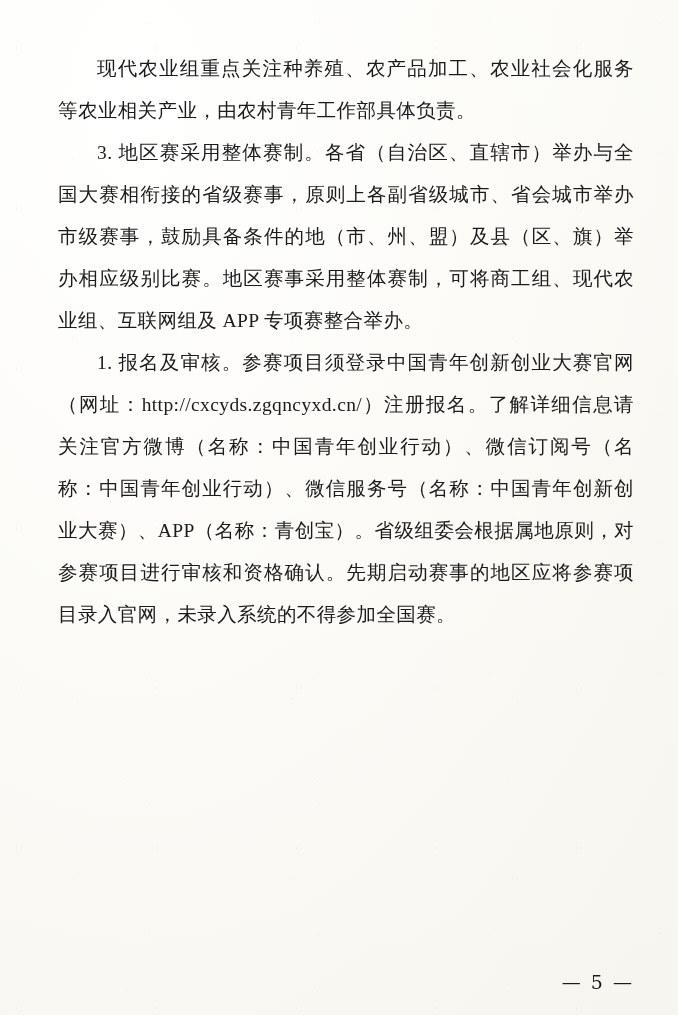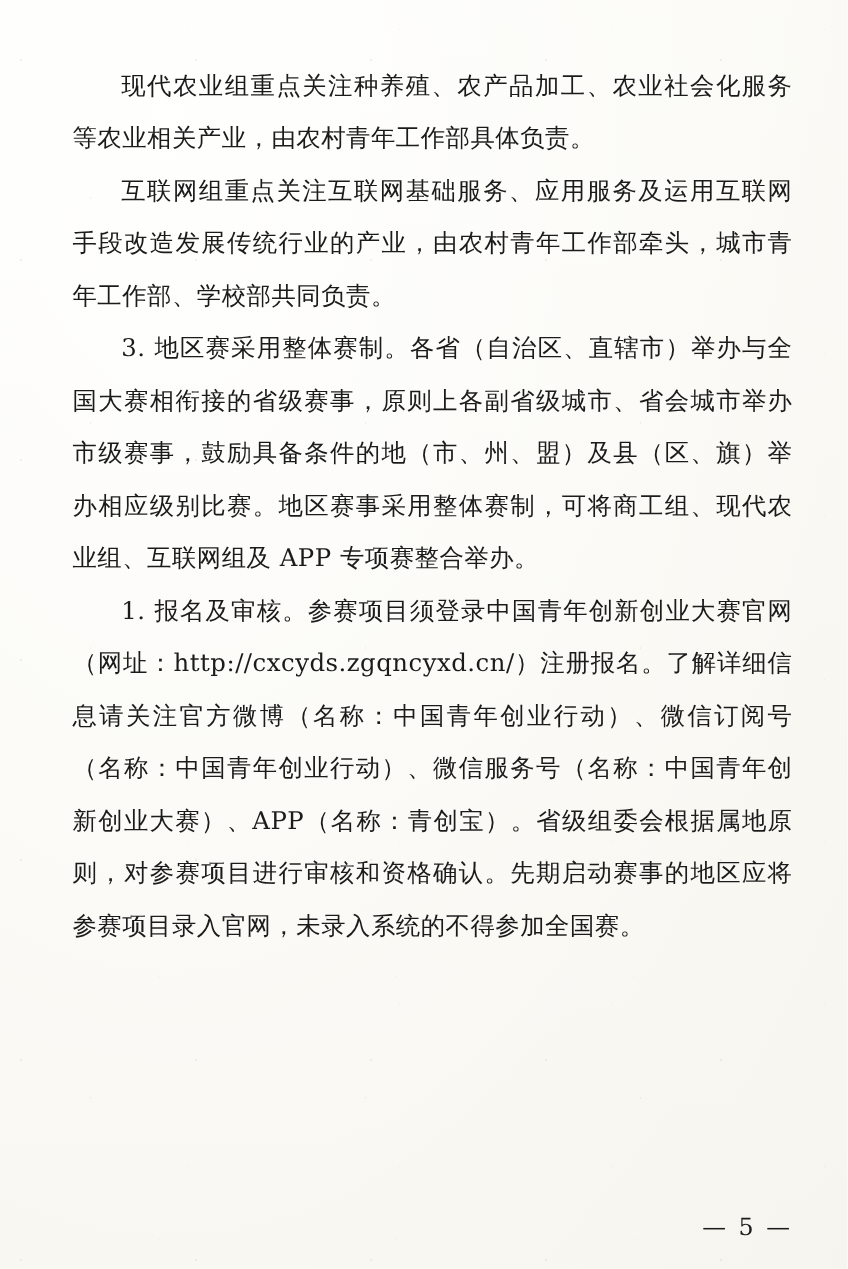--- a/index.html
+++ b/index.html
@@ -21,20 +21,21 @@
     inset: 0;
     background:
       radial-gradient(ellipse at 20% 10%, rgba(255,255,255,0.9) 0%, rgba(250,249,244,0.5) 60%, rgba(244,242,235,0.6) 100%),
       linear-gradient(180deg, #fdfdfa 0%, #fbfaf6 40%, #f9f8f3 100%);
   }
   .page {
     position: absolute;
     inset: 0;
     padding: 48px 44px 28px 58px;
     box-sizing: border-box;
+    font-family: Liberation Serif, serif;
   }
   .body-text {
     font-size: 19.5px;
     line-height: 42px;
     letter-spacing: 0.4px;
     text-align: justify;
     text-justify: inter-ideograph;
   }
   p.para {
     margin: 0;
@@ -73,21 +74,20 @@
 </style>
 </head>
 <body>
 
 <div class="paper"></div>
 
 <div class="page body-text">
 
   <p class="para">现代农业组重点关注种养殖、农产品加工、农业社会化服务等农业相关产业，由农村青年工作部具体负责。</p>
 
-  <p class="para">互联网组重点关注互联网基础服务、应用服务及运用互联网手段改造发展传统行业的产业，由农村青年工作部牵头，城市青年工作部、学校部共同负责。</p>
 
 
   <p class="para">3. 地区赛采用整体赛制。各省（自治区、直辖市）举办与全国大赛相衔接的省级赛事，原则上各副省级城市、省会城市举办市级赛事，鼓励具备条件的地（市、州、盟）及县（区、旗）举办相应级别比赛。地区赛事采用整体赛制，可将商工组、现代农业组、互联网组及 APP 专项赛整合举办。</p>
 
 
   <p class="para">1. 报名及审核。参赛项目须登录中国青年创新创业大赛官网（网址：http://cxcyds.zgqncyxd.cn/）注册报名。了解详细信息请关注官方微博（名称：中国青年创业行动）、微信订阅号（名称：中国青年创业行动）、微信服务号（名称：中国青年创新创业大赛）、APP（名称：青创宝）。省级组委会根据属地原则，对参赛项目进行审核和资格确认。先期启动赛事的地区应将参赛项目录入官网，未录入系统的不得参加全国赛。</p>
 
 
 </div>
 

